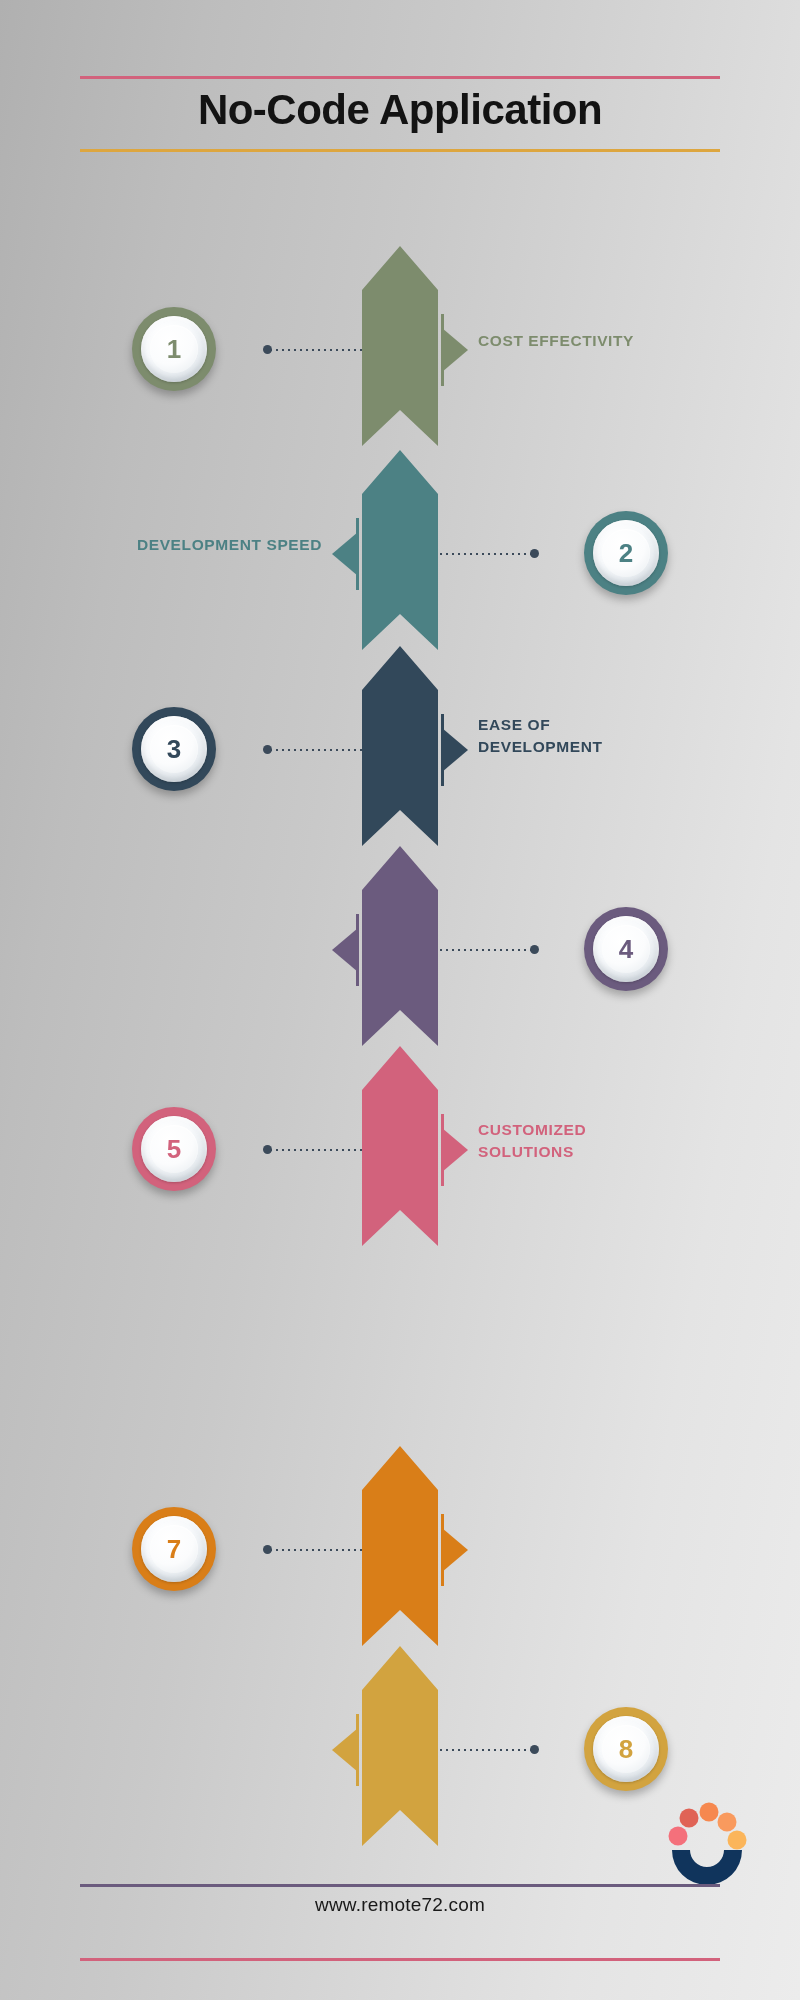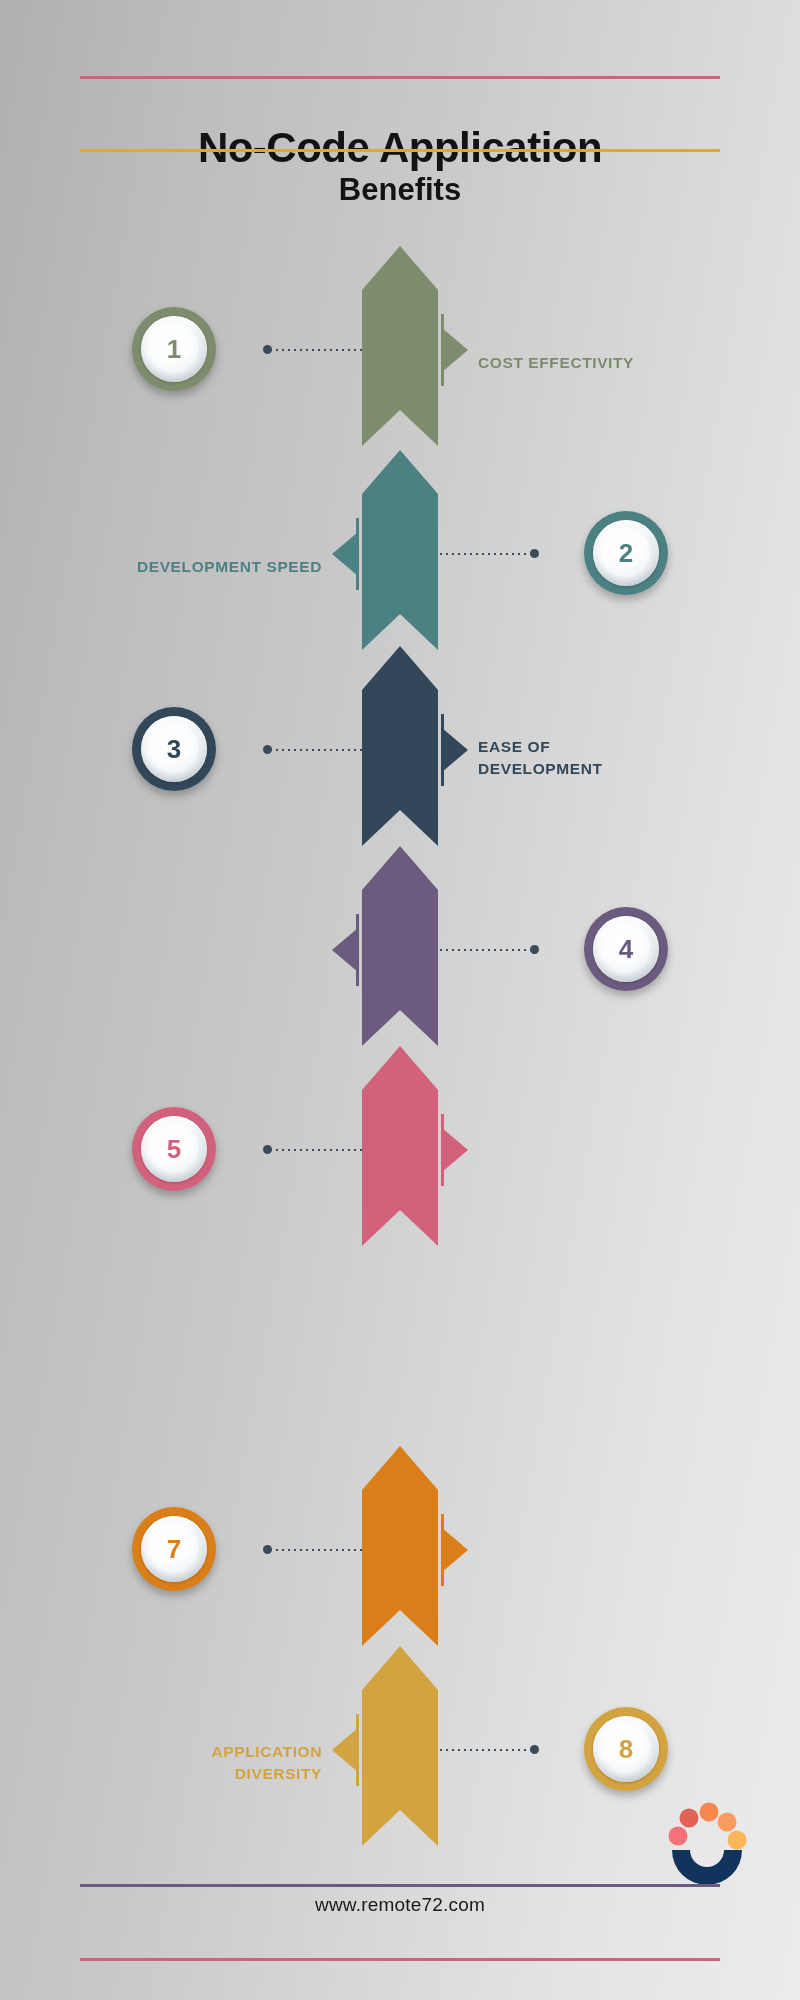--- a/index.html
+++ b/index.html
@@ -16,21 +16,20 @@
     overflow:hidden;
   }
   
   .rule{position:absolute;left:80px;width:640px;height:3px;}
   #rule-top{top:76px;background:#d2627c;}
   #rule-mid{top:149px;background:#dda63f;}
   #title{
     position:absolute;left:0;top:86px;width:800px;
     text-align:center;font-size:42px;font-weight:bold;color:#131313;
     letter-spacing:-.5px;
-    margin-top:38px;
   }
   #subtitle{
     position:absolute;left:0;top:172px;width:800px;
     text-align:center;font-size:31px;font-weight:bold;color:#131313;
   }
   
   #spine{position:absolute;left:0;top:246px;width:800px;height:1610px;}
   .row{position:absolute;left:0;width:800px;height:200px;}
   
   .arrow{
@@ -42,21 +41,21 @@
     position:absolute;top:82px;width:26px;height:44px;
   }
   .ptr.right{left:442px;clip-path:polygon(0% 0%,100% 50%,0% 100%);}
   .ptr.left{left:332px;clip-path:polygon(100% 0%,0% 50%,100% 100%);}
   .ptr-bar{position:absolute;top:68px;width:3px;height:72px;}
   .ptr-bar.right{left:441px;}
   .ptr-bar.left{left:356px;}
   
   .label{
     position:absolute;top:84px;width:250px;
-    font-size:15.5px;font-weight:bold;letter-spacing:.6px;line-height:22px;margin-top:22px;
+    font-size:15.5px;font-weight:bold;letter-spacing:.6px;line-height:22px;
   }
   .label.right{left:478px;text-align:left;}
   .label.left{left:72px;text-align:right;}
   
   .dots{
     position:absolute;top:103px;height:2px;
     background-image:radial-gradient(circle,#3b4a5a 1px,transparent 1.1px);
     background-size:6px 2px;background-repeat:repeat-x;
   }
   .dots.right{left:268px;width:96px;}
@@ -95,21 +94,20 @@
   #rule-bot{position:absolute;left:80px;top:1958px;width:640px;height:3px;background:#d2627c;}
 </style>
 </head>
 <body>
 
 <div id="poster">
 
   <div class="rule" id="rule-top"></div>
   <div id="title">No-Code Application</div>
   <div class="rule" id="rule-mid"></div>
-  <div id="subtitle">Benefits</div>
 
   <div id="spine">
       <div class="row" style="top: 0px;">
         <div class="arrow" style="background: rgb(125, 140, 109);"></div>
         <div class="ptr-bar right" style="background: rgb(125, 140, 109);"></div>
         <div class="ptr right" style="background: rgb(125, 140, 109);"></div>
         <div class="label right" style="color: rgb(125, 140, 109);">COST EFFECTIVITY</div>
         <div class="dots right"></div>
         <div class="dotcap right" style="background: rgb(59, 74, 90);"></div>
         <div class="medal left" style="background: rgb(125, 140, 109);">
@@ -153,20 +151,21 @@
         <div class="medal right" style="background: rgb(107, 91, 126);">
           <div class="inner">
             <span class="num" style="color: rgb(107, 91, 126);">4</span>
           </div>
         </div>
       </div>
       <div class="row" style="top: 800px;">
         <div class="arrow" style="background: rgb(210, 98, 124);"></div>
         <div class="ptr-bar right" style="background: rgb(210, 98, 124);"></div>
         <div class="ptr right" style="background: rgb(210, 98, 124);"></div>
+        <div class="label right" style="color: rgb(210, 98, 124); top: 73px;">CUSTOMIZED<br>SOLUTIONS</div>
         <div class="dots right"></div>
         <div class="dotcap right" style="background: rgb(59, 74, 90);"></div>
         <div class="medal left" style="background: rgb(210, 98, 124);">
           <div class="inner">
             <span class="num" style="color: rgb(210, 98, 124);">5</span>
           </div>
         </div>
       </div>
       <div class="row" style="top: 1200px;">
         <div class="arrow" style="background: rgb(217, 126, 24);"></div>
@@ -177,21 +176,20 @@
         <div class="medal left" style="background: rgb(217, 126, 24);">
           <div class="inner">
             <span class="num" style="color: rgb(217, 126, 24);">7</span>
           </div>
         </div>
       </div>
       <div class="row" style="top: 1400px;">
         <div class="arrow" style="background: rgb(210, 163, 63);"></div>
         <div class="ptr-bar left" style="background: rgb(210, 163, 63);"></div>
         <div class="ptr left" style="background: rgb(210, 163, 63);"></div>
-        <div class="label left" style="color: rgb(210, 163, 63); top: 73px;">APPLICATION<br>DIVERSITY</div>
         <div class="dots left"></div>
         <div class="dotcap left" style="background: rgb(59, 74, 90);"></div>
         <div class="medal right" style="background: rgb(210, 163, 63);">
           <div class="inner">
             <span class="num" style="color: rgb(210, 163, 63);">8</span>
           </div>
         </div>
       </div>
     </div>
 

